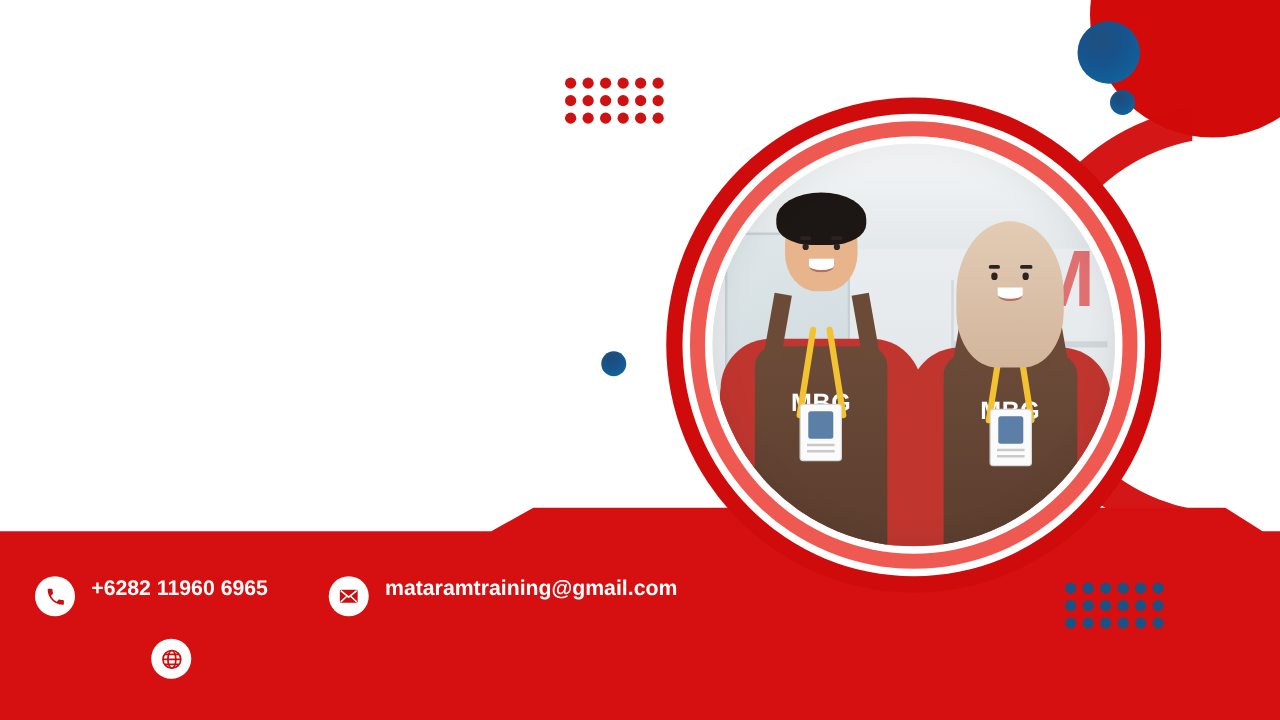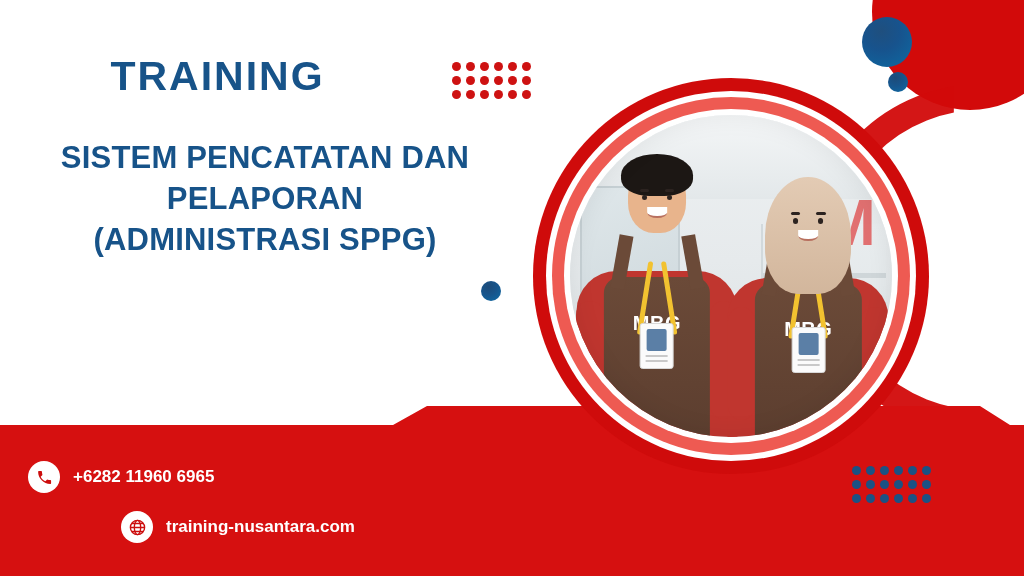--- a/index.html
+++ b/index.html
@@ -150,21 +150,21 @@
     left: 0;
     top: 0;
     width: 1024px;
     height: 576px;
     background: #D61010;
     clip-path: polygon(0 425px, 393px 425px, 427px 406px, 980px 406px, 1010px 425px, 1024px 425px, 1024px 576px, 0 576px);
   }
   .contact-row {
     position: absolute;
     display: flex;
-    align-items: center;
+    align-items: flex-start;
   }
   .contact-row.row-a { top: 461px; left: 28px; }
   .contact-row.row-b { top: 461px; left: 263px; }
   .contact-row.row-c { top: 511px; left: 121px; }
 
   .ic {
     width: 32px;
     height: 32px;
     border-radius: 50%;
     background: #ffffff;
@@ -401,28 +401,20 @@
     <span class="dot"></span>
     <span class="dot"></span>
     <span class="dot"></span>
     <span class="dot"></span>
     <span class="dot"></span>
     <span class="dot"></span>
     <span class="dot"></span>
     <span class="dot"></span>
   </div>
 
-  <div class="text-block">
-    <div class="eyebrow">TRAINING</div>
-    <div class="headline">
-      <span class="ln">SISTEM PENCATATAN DAN</span>
-      <span class="ln">PELAPORAN</span>
-      <span class="ln">(ADMINISTRASI SPPG)</span>
-    </div>
-  </div>
 
   <div class="blue-bubble-mid"></div>
 
 
   <div class="footer"></div>
 
   <div class="dot-grid footer-dots">
     <span class="dot"></span>
     <span class="dot"></span>
     <span class="dot"></span>
@@ -445,30 +437,39 @@
 
   <div class="contact-row row-a">
     <span class="ic">
       <svg width="17" height="17" viewBox="0 0 24 24" fill="#CC0D0D">
         <path d="M6.6 10.8c1.4 2.8 3.8 5.2 6.6 6.6l2.2-2.2c.3-.3.7-.4 1.1-.2 1.2.4 2.5.6 3.8.6.6 0 1 .4 1 1V20c0 .6-.4 1-1 1C10.7 21 3 13.3 3 3.8c0-.6.4-1 1-1h3.4c.6 0 1 .4 1 1 0 1.3.2 2.6.6 3.8.1.4 0 .8-.2 1.1l-2.2 2.1z"></path>
       </svg>
     </span>
     <span class="contact-text">+6282 11960 6965</span>
   </div>
 
+  <div class="contact-row row-b">
+    <span class="ic">
+      <svg width="18" height="18" viewBox="0 0 24 24" fill="none" stroke="#CC0D0D" stroke-width="2">
+        <rect x="2.5" y="5" width="19" height="14" rx="1.5" fill="#CC0D0D" stroke="none"></rect>
+        <path d="M3.5 6l8.5 7 8.5-7" stroke="#ffffff" stroke-width="1.8" fill="none"></path>
+        <path d="M3.5 18l6.5-6M20.5 18l-6.5-6" stroke="#ffffff" stroke-width="1.5" fill="none"></path>
+      </svg>
+    </span>
+    <span class="contact-text">mataramtraining@gmail.com</span>
+  </div>
 
   <div class="contact-row row-c">
     <span class="ic">
       <svg width="19" height="19" viewBox="0 0 24 24" fill="none" stroke="#CC0D0D" stroke-width="1.7">
         <circle cx="12" cy="12" r="9"></circle>
         <ellipse cx="12" cy="12" rx="4" ry="9"></ellipse>
         <path d="M3 12h18M4.6 7h14.8M4.6 17h14.8"></path>
       </svg>
     </span>
-    <span class="contact-text">training-nusantara.com</span>
   </div>
 
   <div class="photo">
     <div class="ring-white"></div>
     <div class="ring-red2"></div>
     <div class="ring-white2"></div>
 
     <div class="inner">
       <div class="scene">
         <div class="bg-store"></div>

